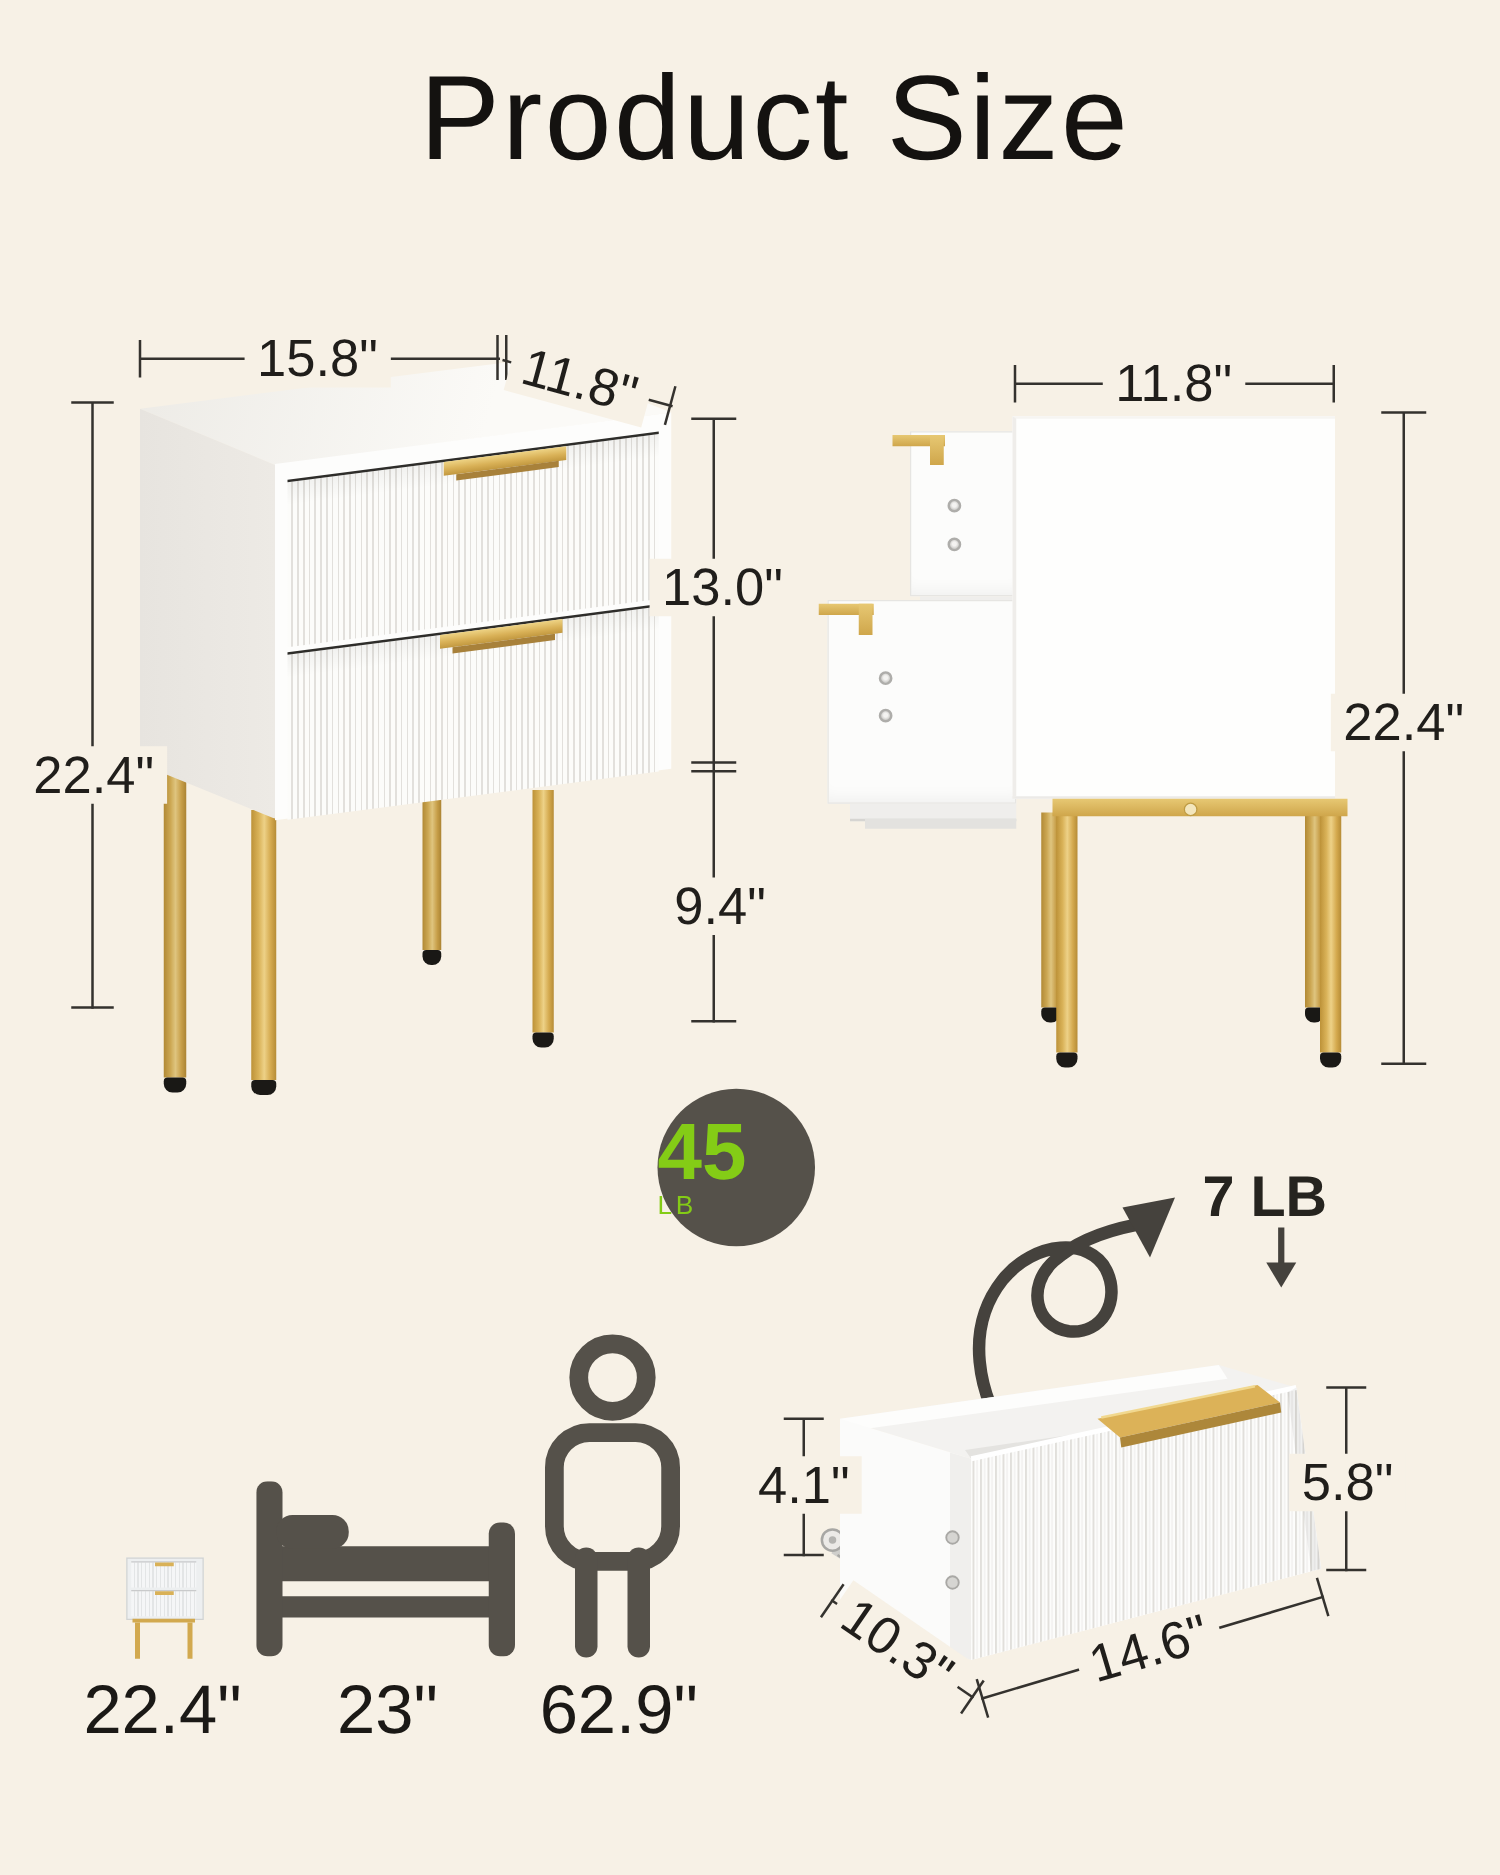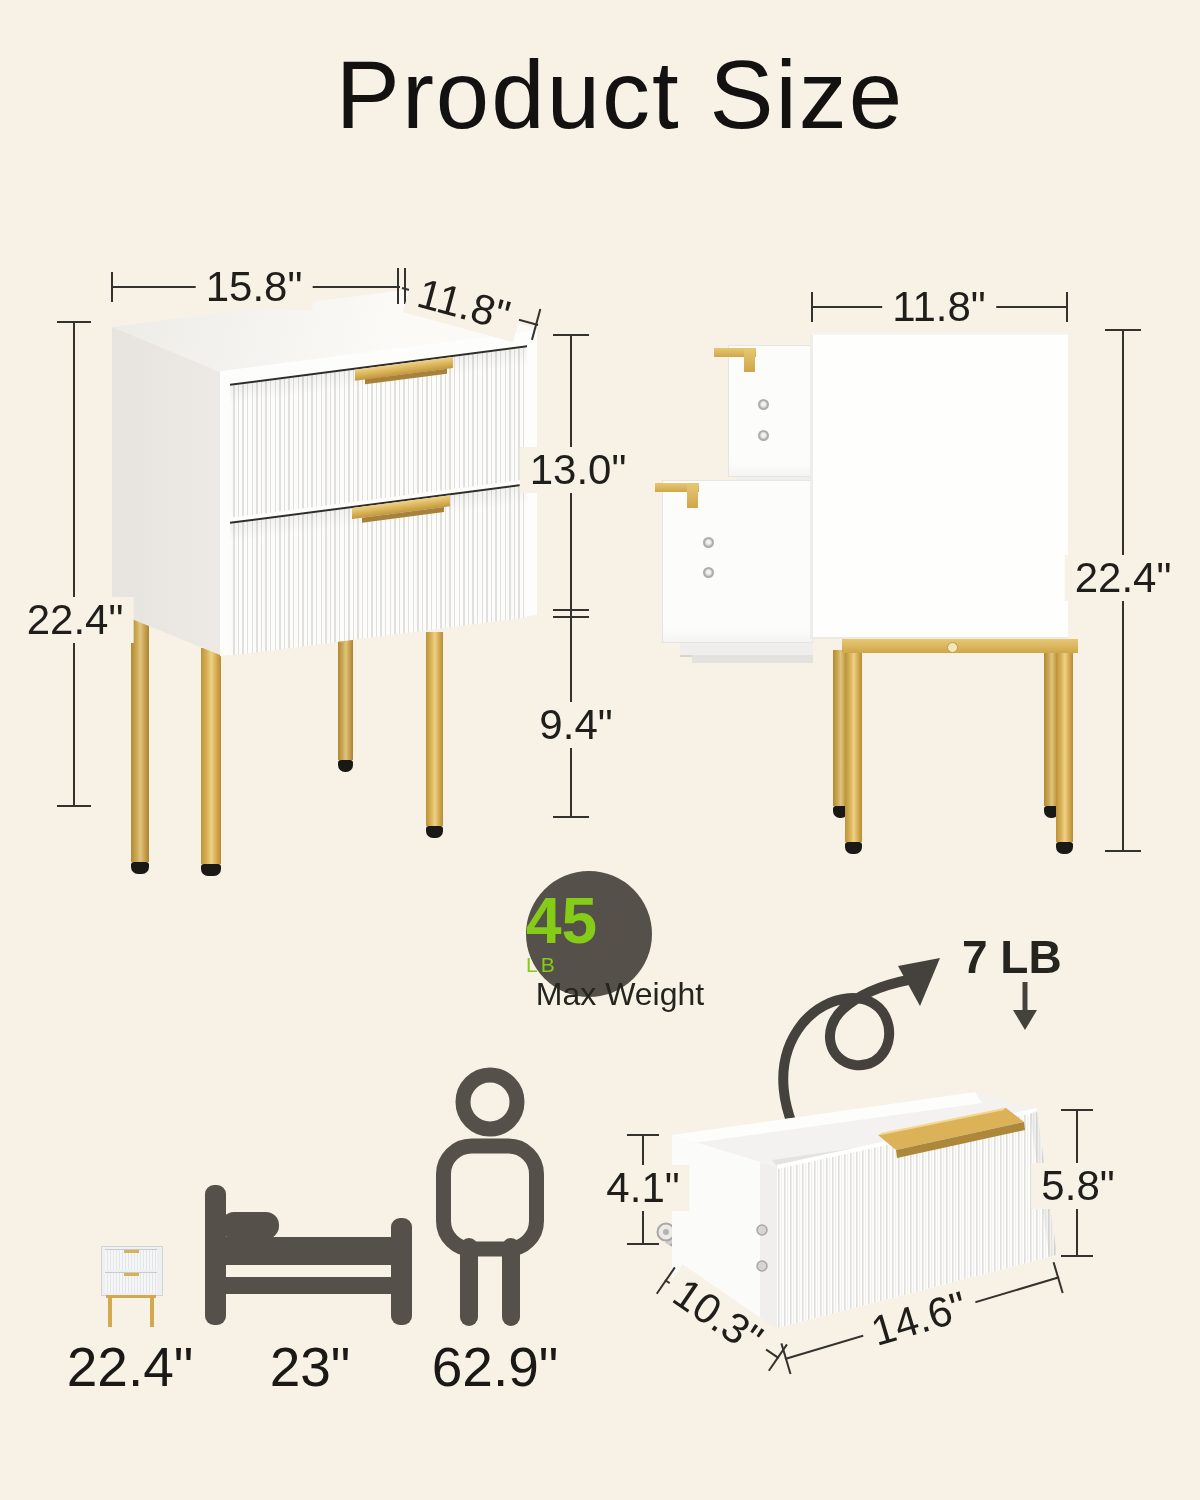--- a/index.html
+++ b/index.html
@@ -152,21 +152,20 @@
     <div class="dl" style="left:1105px;top:329px;width:36px;height:2px;"></div>
     <div class="dl" style="left:1105px;top:850px;width:36px;height:2px;"></div>
     <div class="dlab" style="left:1123px;top:578px;">22.4"</div>
   </div>
 
   <div class="badge">
     <div class="v">45</div>
     <div class="u">LB</div>
   </div>
   <div class="cap">
-    <div>Max Weight</div>
   </div>
 
   <div class="grp">
     <svg style="position:absolute;left:770px;top:950px;" width="185" height="215" viewBox="0 0 185 215">
       <path d="M 42 210 C 10 165 2 112 32 74 C 58 42 102 40 115 66 C 127 90 112 118 85 115 C 58 111 51 79 73 59 C 93 41 118 34 138 30" fill="none" stroke="#45423d" stroke-width="10" stroke-linecap="round"></path>
       <polygon points="170,8 128,16 150,56" fill="#45423d"></polygon>
     </svg>
     <div class="loadlab">7 LB</div>
     <svg style="position:absolute;left:1010px;top:980px;" width="30" height="52" viewBox="0 0 30 52">
       <line x1="15" y1="2" x2="15" y2="34" stroke="#45423d" stroke-width="5"></line>

